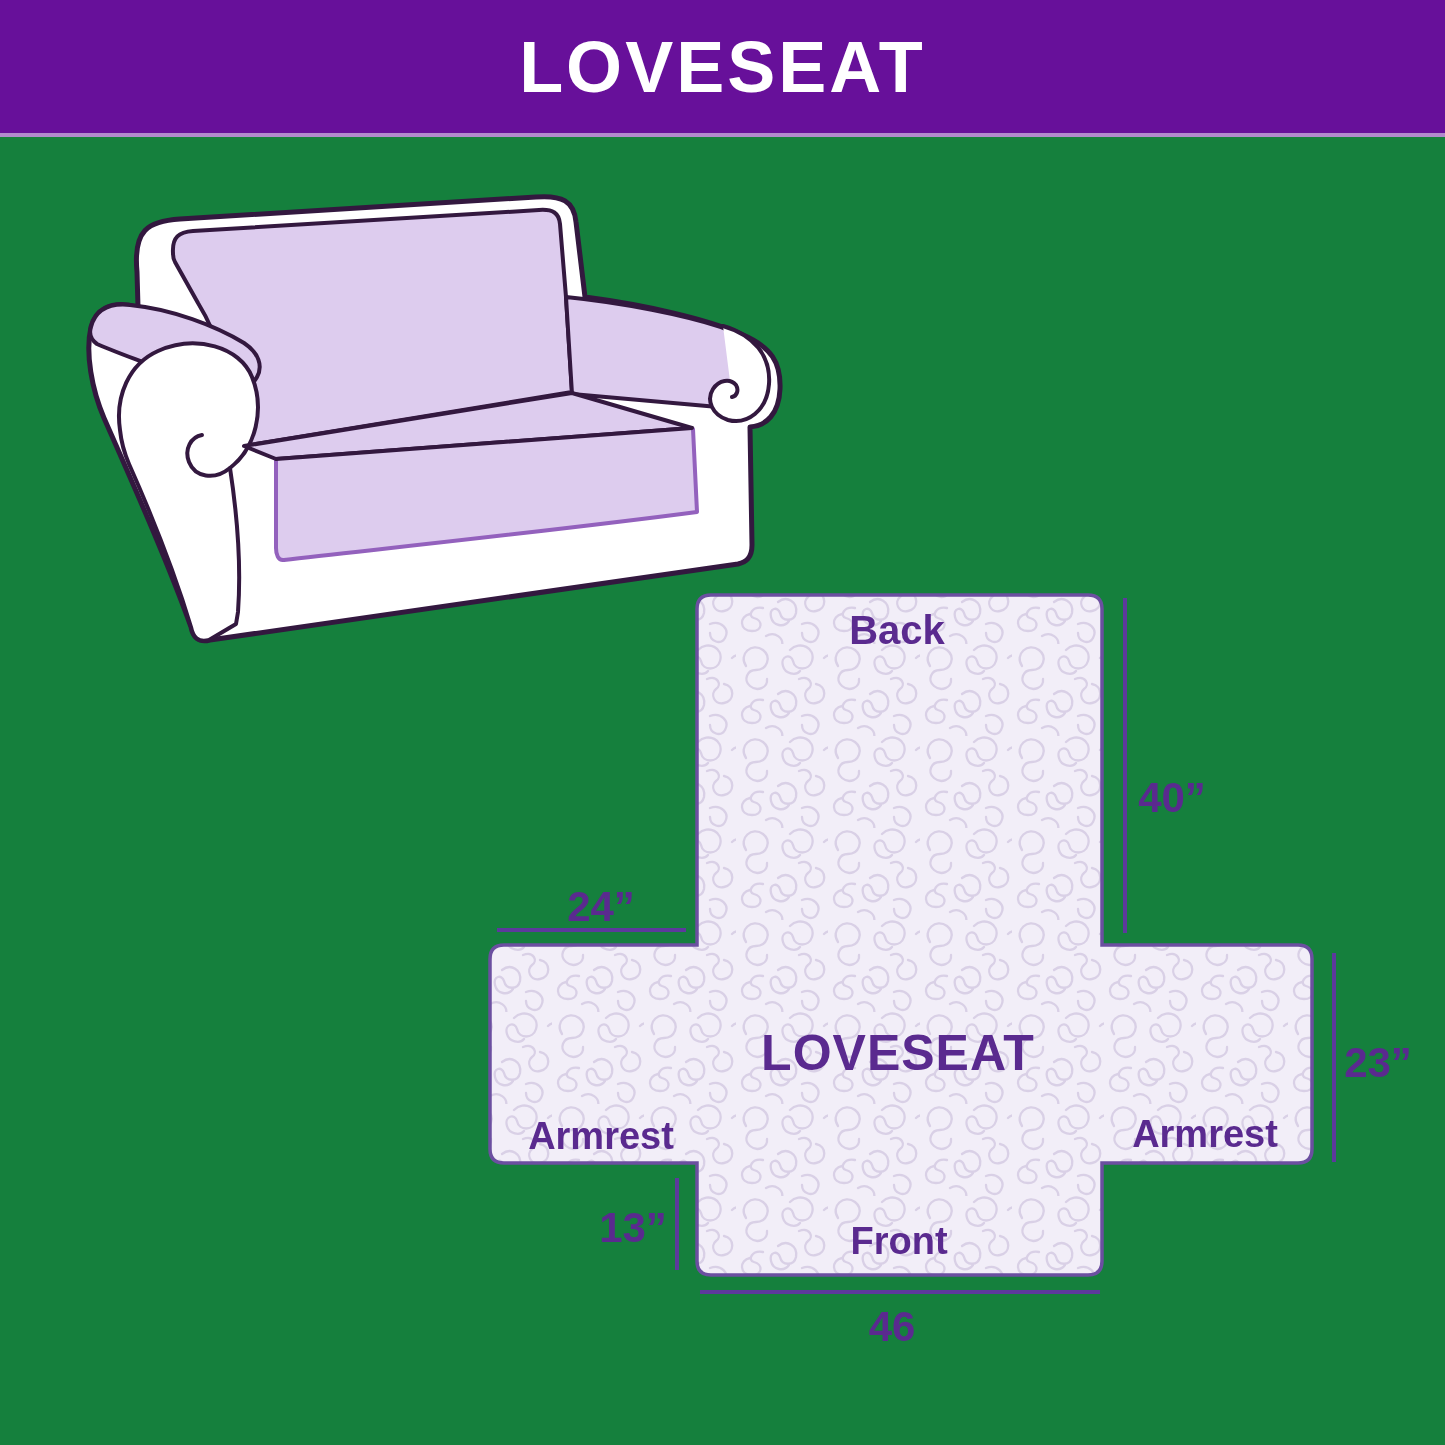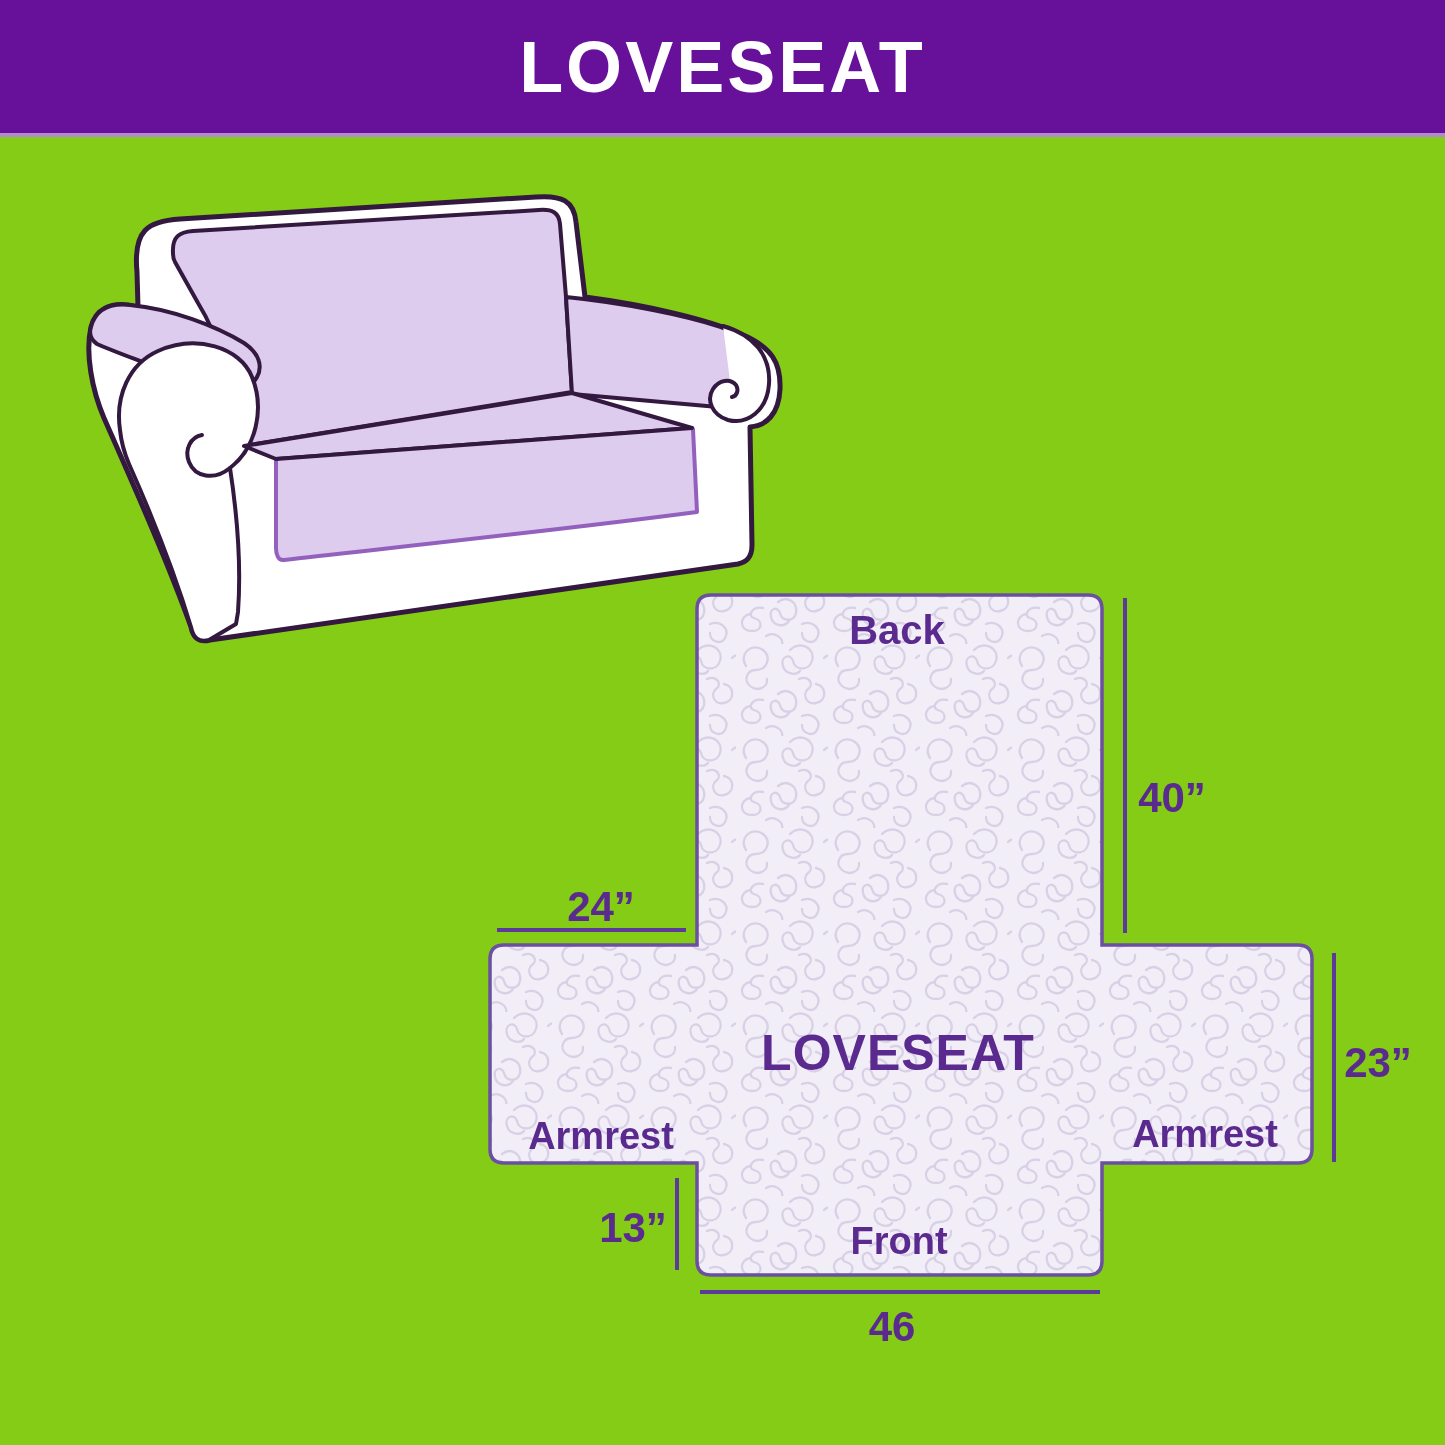--- a/index.html
+++ b/index.html
@@ -1,19 +1,19 @@
 <!DOCTYPE html>
 <html><head>
 <meta charset="utf-8">
 <style>
   html,body{margin:0;padding:0;background:#ffffff;}
   .page{
     position:relative;
     width:1445px;height:1445px;
-    background:#84cc16;
+    background:#15803d;
     overflow:hidden;
     font-family:"Liberation Sans",sans-serif;
   }
   .banner{
     position:absolute;left:0;top:0;width:1445px;height:137px;
     background:#67109a;
     border-bottom:4px solid #b18bcd;
     display:flex;align-items:center;justify-content:center;
     box-sizing:border-box;
   }

